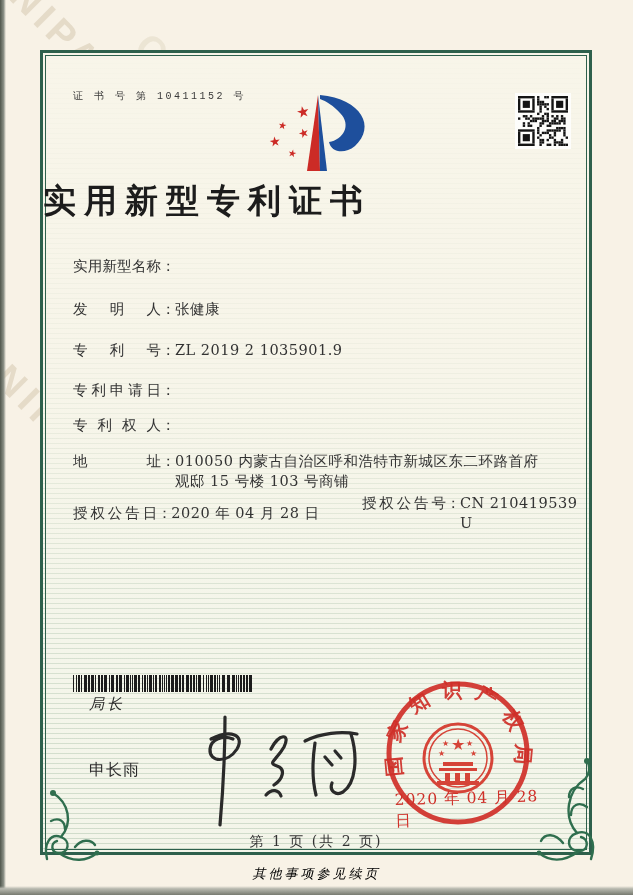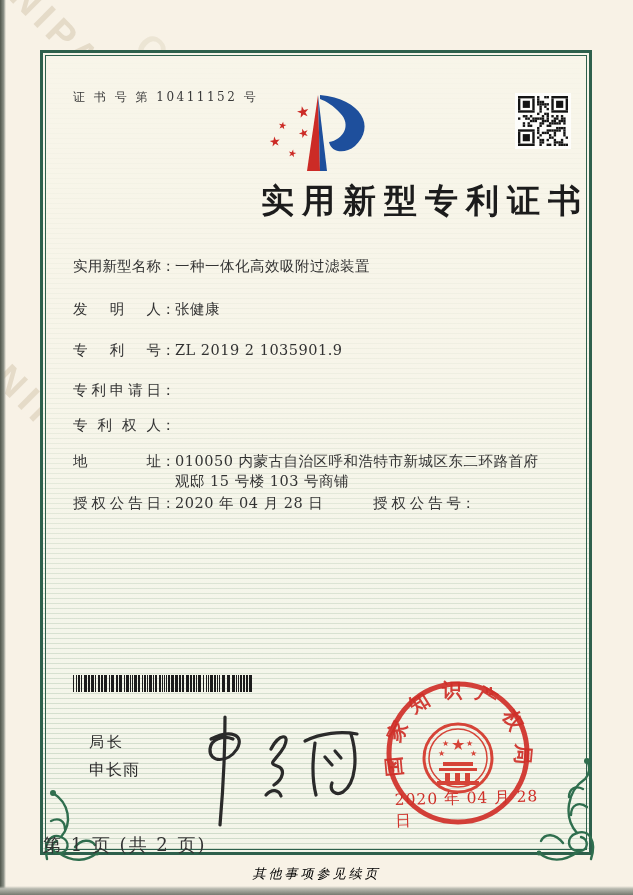--- a/index.html
+++ b/index.html
@@ -22,50 +22,50 @@
   .wm.light{color:rgba(198,182,152,.22);}
   
   .frame{position:absolute;left:40px;top:50px;width:552px;height:805px;
     border:3px solid #2e604c;box-sizing:border-box;
     background-color:#f4f5ea;
     background-image:
       linear-gradient(to bottom, rgba(248,245,233,.96) 0%, rgba(248,245,233,.78) 40%, rgba(244,246,234,.3) 72%, rgba(240,244,230,.12) 100%),
       repeating-linear-gradient(to bottom, rgba(96,140,105,.28) 0px, rgba(96,140,105,.28) 1px, transparent 1px, transparent 5px);
   }
   .frame::before{content:"";position:absolute;inset:2px;border:1.5px solid #2e604c;pointer-events:none;}
-  .cert-no{position:absolute;left:30px;top:36px;font-size:12px;letter-spacing:2.5px;color:#3a3a3a;}
+  .cert-no{position:absolute;left:30px;top:36px;font-size:10px;letter-spacing:2.5px;color:#3a3a3a;font-family:Liberation Mono, monospace;}
   .qr{position:absolute;left:472px;top:40px;width:56px;height:56px;background:#fdfdfb;padding:3px;box-sizing:border-box;}
   .logo{position:absolute;left:205px;top:30px;width:160px;height:96px;}
-  .title{position:absolute;left:0;top:126px;width:100%;text-align:right;
+  .title{position:absolute;left:0;top:126px;width:100%;text-align:left;
     font-size:33px;font-weight:700;letter-spacing:8px;color:#1c1c1c;}
   
   .row{position:absolute;left:30px;display:flex;font-size:14.5px;color:#333;line-height:20px;}
   .row .lbl{display:inline-block;width:88px;text-align:justify;text-align-last:justify;}
   .row .col{width:14px;}
   .row .val{letter-spacing:.5px;}
   .row .val.addr{width:372px;}
   .pair2{display:flex;margin-left:30px;}
   
   .paras{position:absolute;left:30px;top:466px;width:506px;font-size:13.5px;
     line-height:20.5px;color:#373737;font-style:italic;}
   .paras p{margin:0;text-indent:2em;letter-spacing:.5px;}
   .barcode{position:absolute;left:30px;top:622px;width:180px;height:17px;}
   
-  .officer-title{position:absolute;left:46px;top:680px;font-size:15px;letter-spacing:3px;color:#2b2b2b;}
+  .officer-title{position:absolute;left:46px;top:642px;font-size:15px;letter-spacing:3px;color:#2b2b2b;font-style:italic;}
   .officer-name{position:absolute;left:46px;top:707px;font-size:16px;letter-spacing:1px;color:#2b2b2b;}
   .signature{position:absolute;left:122px;top:650px;width:215px;height:150px;}
   
   .seal{position:absolute;left:340px;top:625px;width:150px;height:150px;}
   .seal-date{position:absolute;left:352px;top:735px;width:160px;font-size:15.5px;
     color:#cf2f28;letter-spacing:1px;transform:rotate(-1.5deg);}
   .flourish{position:absolute;}
   .fl-left{left:-2px;top:728px;width:60px;height:82px;}
   .fl-right{left:494px;top:700px;width:62px;height:110px;transform:scaleX(-1);}
-  .page-num{position:absolute;left:0;top:780px;width:100%;text-align:left;
-    font-size:18px;letter-spacing:2px;color:#333;}
+  .page-num{position:absolute;left:0;top:780px;width:100%;text-align:center;
+    font-size:14px;letter-spacing:2px;color:#333;}
   .footer-note{position:absolute;left:0;top:865px;width:100%;text-align:center;
     font-size:13px;letter-spacing:3px;color:#000000;font-style:italic;}
 </style>
 </head>
 <body>
 
 <div class="page">
 
   <span class="wm" style="left:-28px;top:-4px;">CNIPA</span>
   <span class="wm light" style="left:120px;top:70px;">CNIPA</span>
@@ -223,21 +223,20 @@
         <polygon points="70,12 72,88 79,88" fill="#1e4f9c"></polygon>
         <path d="M72,12 C114,16 128,44 107,63 C96,72 83,69 81,59 C95,57 104,42 92,30 C86,23 78,18 72,16 Z" fill="#1e4f9c"></path>
       </svg>
     </div>
 
     <div class="title">实用新型专利证书</div>
 
     <div class="row" style="top:203px;">
       <span class="lbl">实用新型名称</span>
         <span class="col">：</span>
-        <span class="val">一种一体化高效吸附过滤装置</span>
     </div>
     <div class="row" style="top:246px;justify-content:space-between;">
       <span class="lbl">发明人</span>
         <span class="col">：</span>
         <span class="val">张健康</span>
     </div>
     <div class="row" style="top:287px;">
       <span class="lbl">专利号</span>
         <span class="col">：</span>
         <span class="val">ZL 2019 2 1035901.9</span>
@@ -255,20 +254,21 @@
         <span class="col">：</span>
         <span class="val addr">010050 内蒙古自治区呼和浩特市新城区东二环路首府观邸 15 号楼 103 号商铺</span>
     </div>
     <div class="row" style="top:440px;align-items:center;">
       <span class="lbl">授权公告日</span>
         <span class="col">：</span>
         <span class="val" style="width:168px;">2020 年 04 月 28 日</span>
       <span class="pair2">
         <span class="lbl">授权公告号</span>
           <span class="col">：</span>
+          <span class="val">CN 210419539 U</span>
       </span>
     </div>
 
 
     <svg id="barcode" class="barcode" viewBox="0 0 180 17" xmlns="http://www.w3.org/2000/svg">
         <rect x="0" y="0" width="1" height="17" fill="#1c1c1c"></rect>
         <rect x="3" y="0" width="1" height="17" fill="#1c1c1c"></rect>
         <rect x="5" y="0" width="2" height="17" fill="#1c1c1c"></rect>
         <rect x="8" y="0" width="1" height="17" fill="#1c1c1c"></rect>
         <rect x="11" y="0" width="3" height="17" fill="#1c1c1c"></rect>

